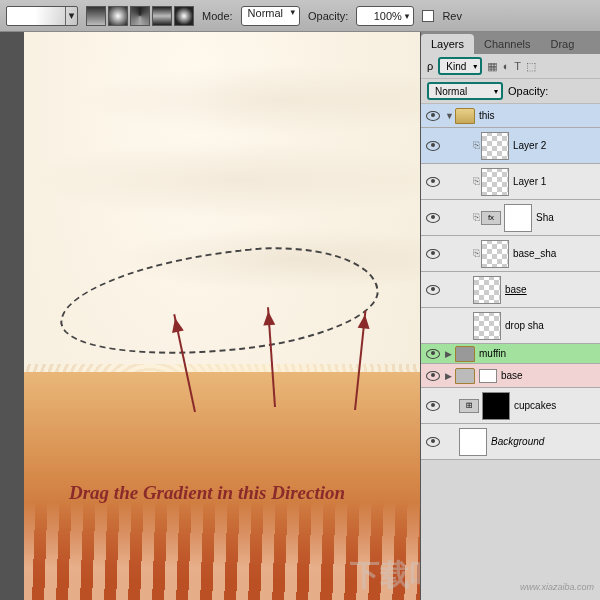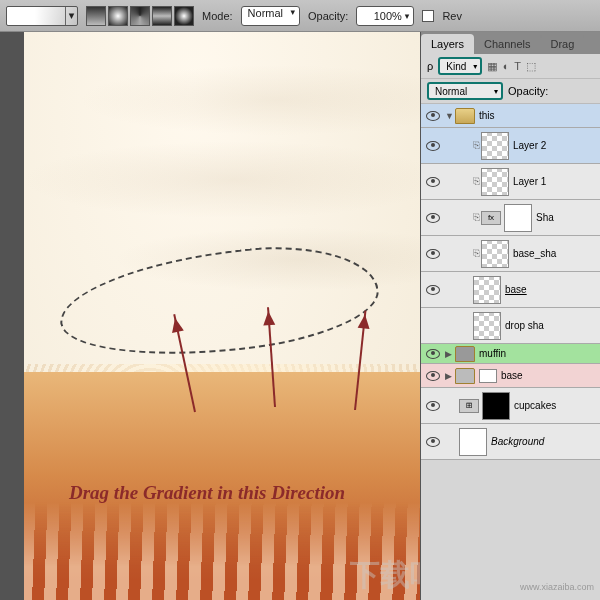--- a/index.html
+++ b/index.html
@@ -75,21 +75,21 @@
 .indent { width: 14px; }
 .disclosure { width: 10px; color: #555; font-size: 9px; }
 .thumb { width: 28px; height: 28px; border: 1px solid #888; background: #fff; flex-shrink: 0; margin-right: 4px; }
 .thumb.trans { background: repeating-conic-gradient(#ccc 0 25%, #fff 0 50%) 0/10px 10px; }
 .thumb.black { background: #000; }
 .thumb.folder { width: 20px; height: 16px; background: linear-gradient(#e8d088,#c8a858); border-radius: 2px 2px 0 0; border: 1px solid #a08030; }
 .link-ic { width: 8px; font-size: 9px; color: #666; }
 .layer-label { flex: 1; white-space: nowrap; overflow: hidden; font-size: 10px; }
 .layer-label.u { text-decoration: underline; }
 .fx-chip { width: 20px; height: 14px; font-size: 8px; background: #ccc; border: 1px solid #888; display: flex; align-items: center; justify-content: center; margin-right: 3px; }
-.watermark { position: absolute; bottom: 8px; right: 6px; font-size: 9px; color: rgba(0,0,0,0.3); }
+.watermark { position: absolute; bottom: 8px; right: 6px; font-size: 9px; color: rgba(0,0,0,0.3); font-style: italic; }
 .wm-big { position: absolute; bottom: 4px; right: 4px; color: rgba(200,200,200,0.45); font-weight: bold; font-size: 30px; font-family: "Microsoft YaHei", sans-serif; }
 </style>
 </head>
 <body>
 
 <div class="top-toolbar">
   <div class="grad-swatch">
     <div class="drop">▾</div>
   </div>
   <div class="btn-group">

